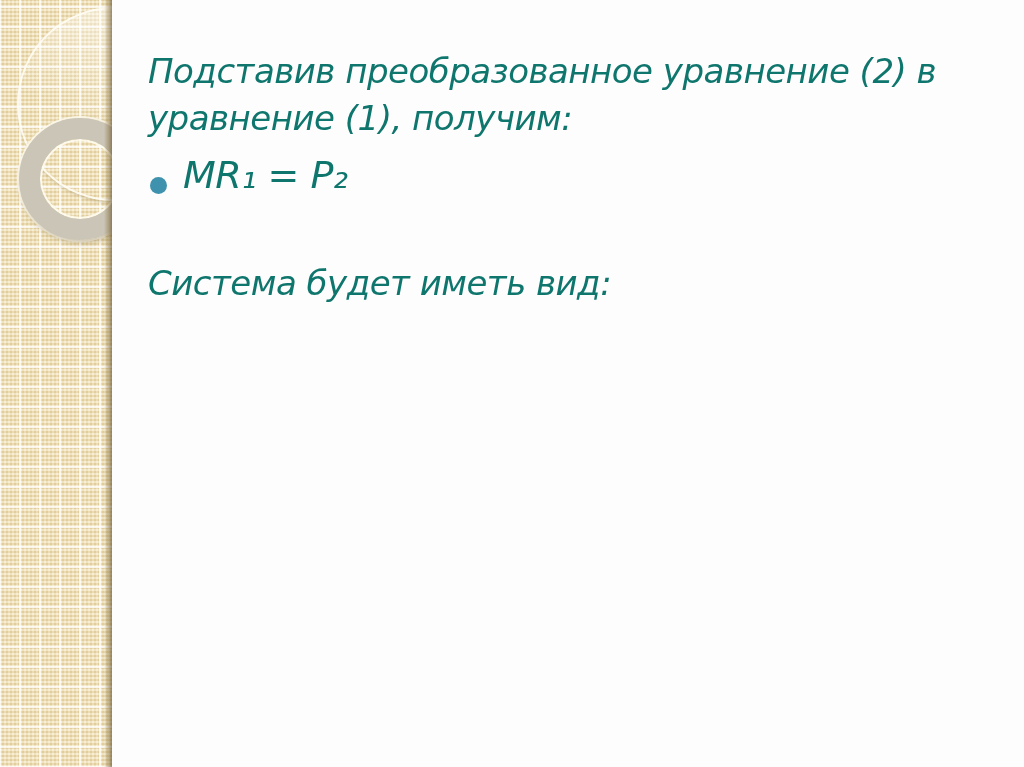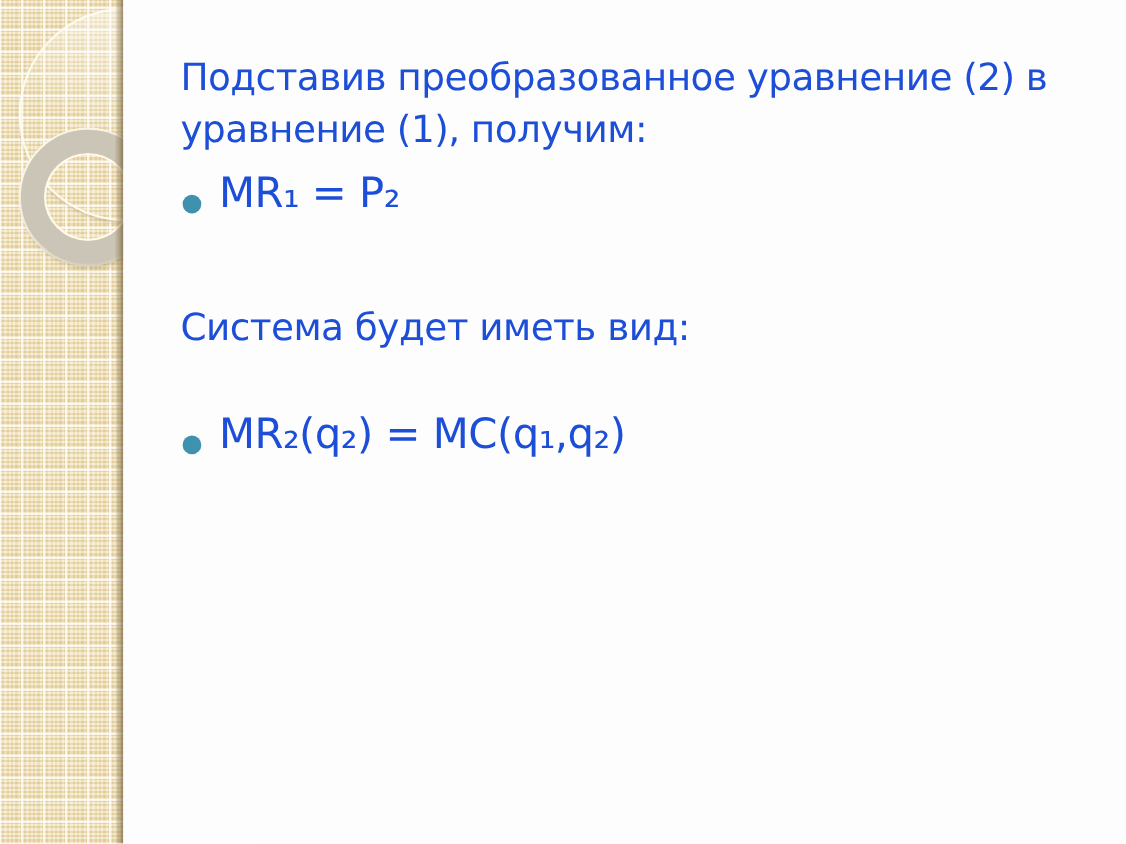--- a/index.html
+++ b/index.html
@@ -54,33 +54,34 @@
     border-radius: 50%;
     border: 21px solid #cac5b7;
     box-shadow:
       2px 3px 6px rgba(110,90,50,0.35),
       0 0 0 2px rgba(255,252,240,0.9),
       inset 0 0 0 2px rgba(255,252,240,0.9);
   }
   
   .content {
     position: absolute;
-    left: 164px; top: 0;
+    left: 148px; top: 0;
     width: 860px; height: 767px;
-    color: #1d4ed8;
+    color: #0f766e;
+    font-style: italic;
   }
   .para {
     position: absolute;
     left: 0;
     font-size: 34px;
     line-height: 47px;
     letter-spacing: -0.5px;
   }
   .para-intro  { top: 48px;  }
-  .para-system { top: 260px; margin-top: 15px; }
+  .para-system { top: 260px; }
   .para-solve  { top: 478px; }
   .para-final  { top: 590px; }
   .bullet-item {
     position: absolute;
     left: 0;
     display: flex;
     align-items: center;
     font-size: 38px;
     line-height: 55px;
     letter-spacing: -0.5px;
@@ -113,21 +114,17 @@
     <div class="para para-intro">Подставив преобразованное уравнение (2) в уравнение (1), получим:</div>
 
     <div class="bullet-item bullet-eq1">
       <span class="bullet-dot"></span>
       <span class="bullet-text">MR₁ = P₂</span>
     </div>
 
     <div class="para para-system">Система будет иметь вид:</div>
 
 
-    <div class="bullet-item bullet-eq3">
-      <span class="bullet-dot"></span>
-      <span class="bullet-text">MR₂(q₂) = MC(q₁,q₂)</span>
-    </div>
 
 
 
   </div>
 </div>
 
 </body></html>

